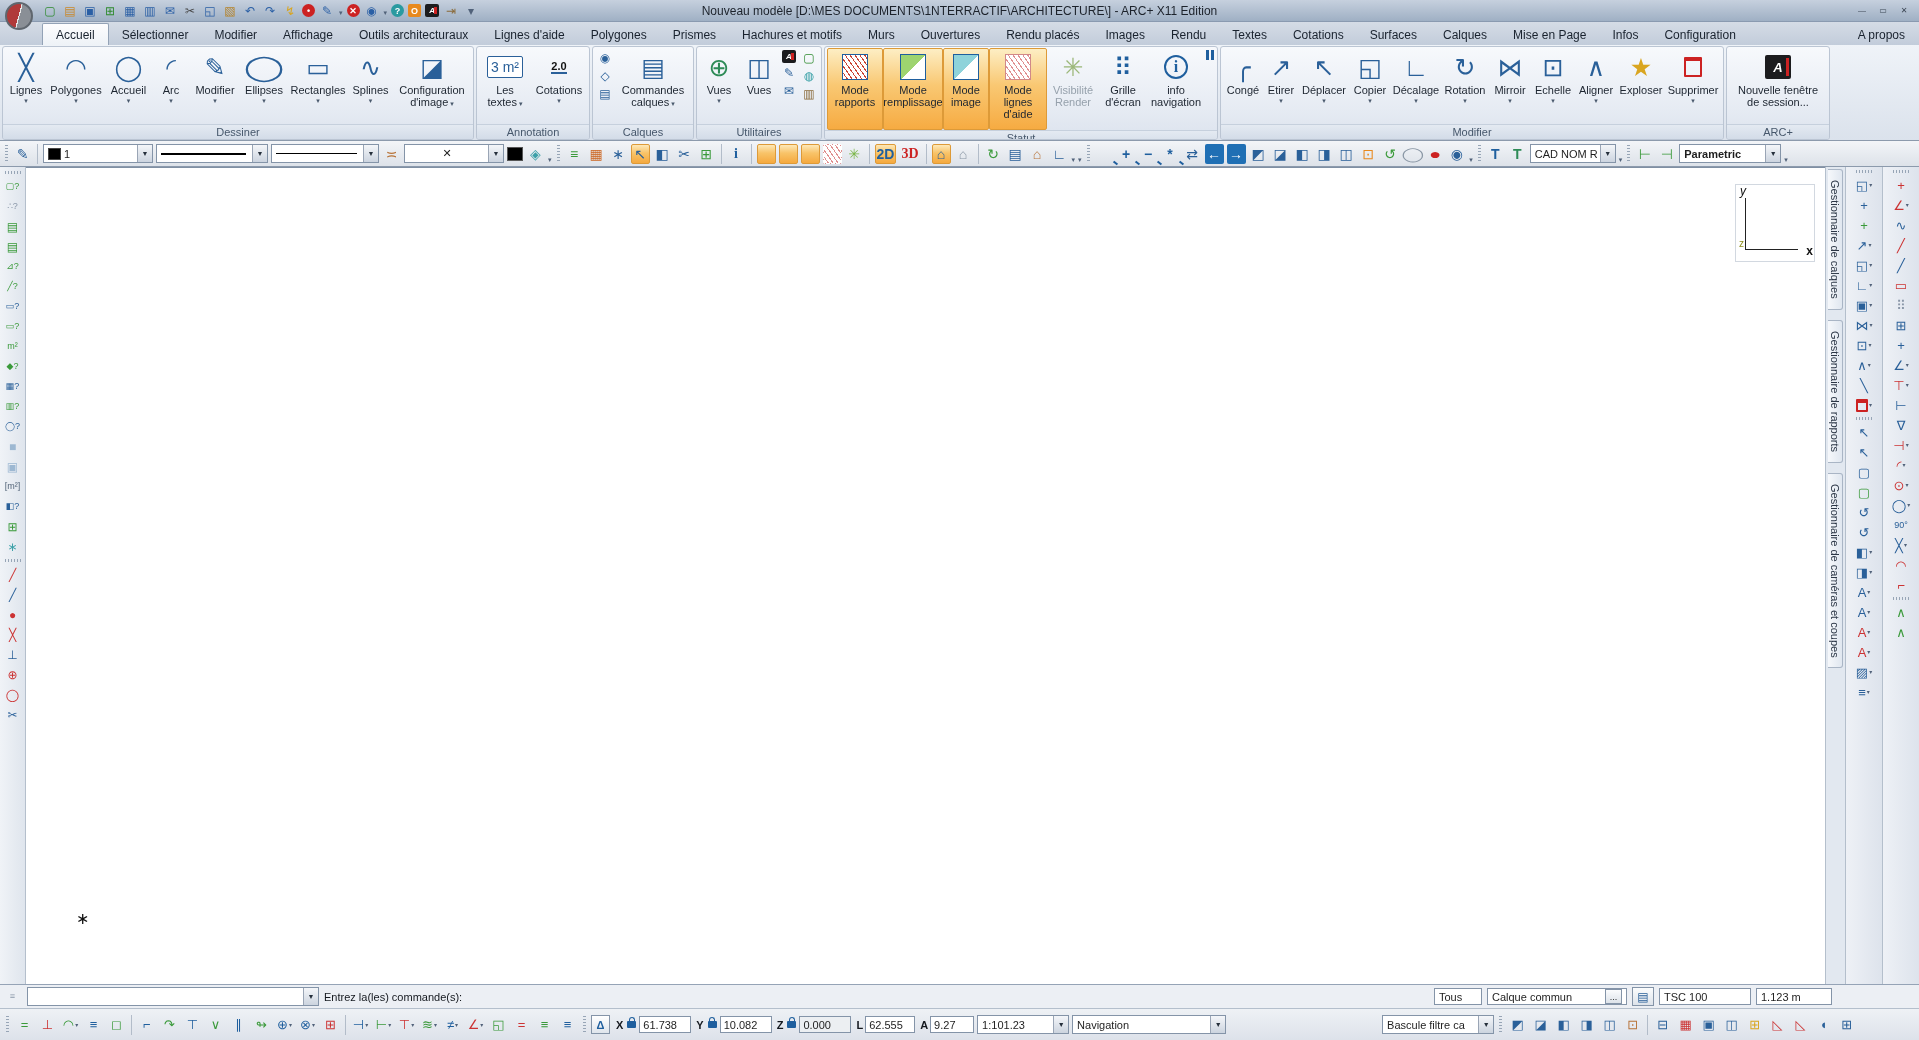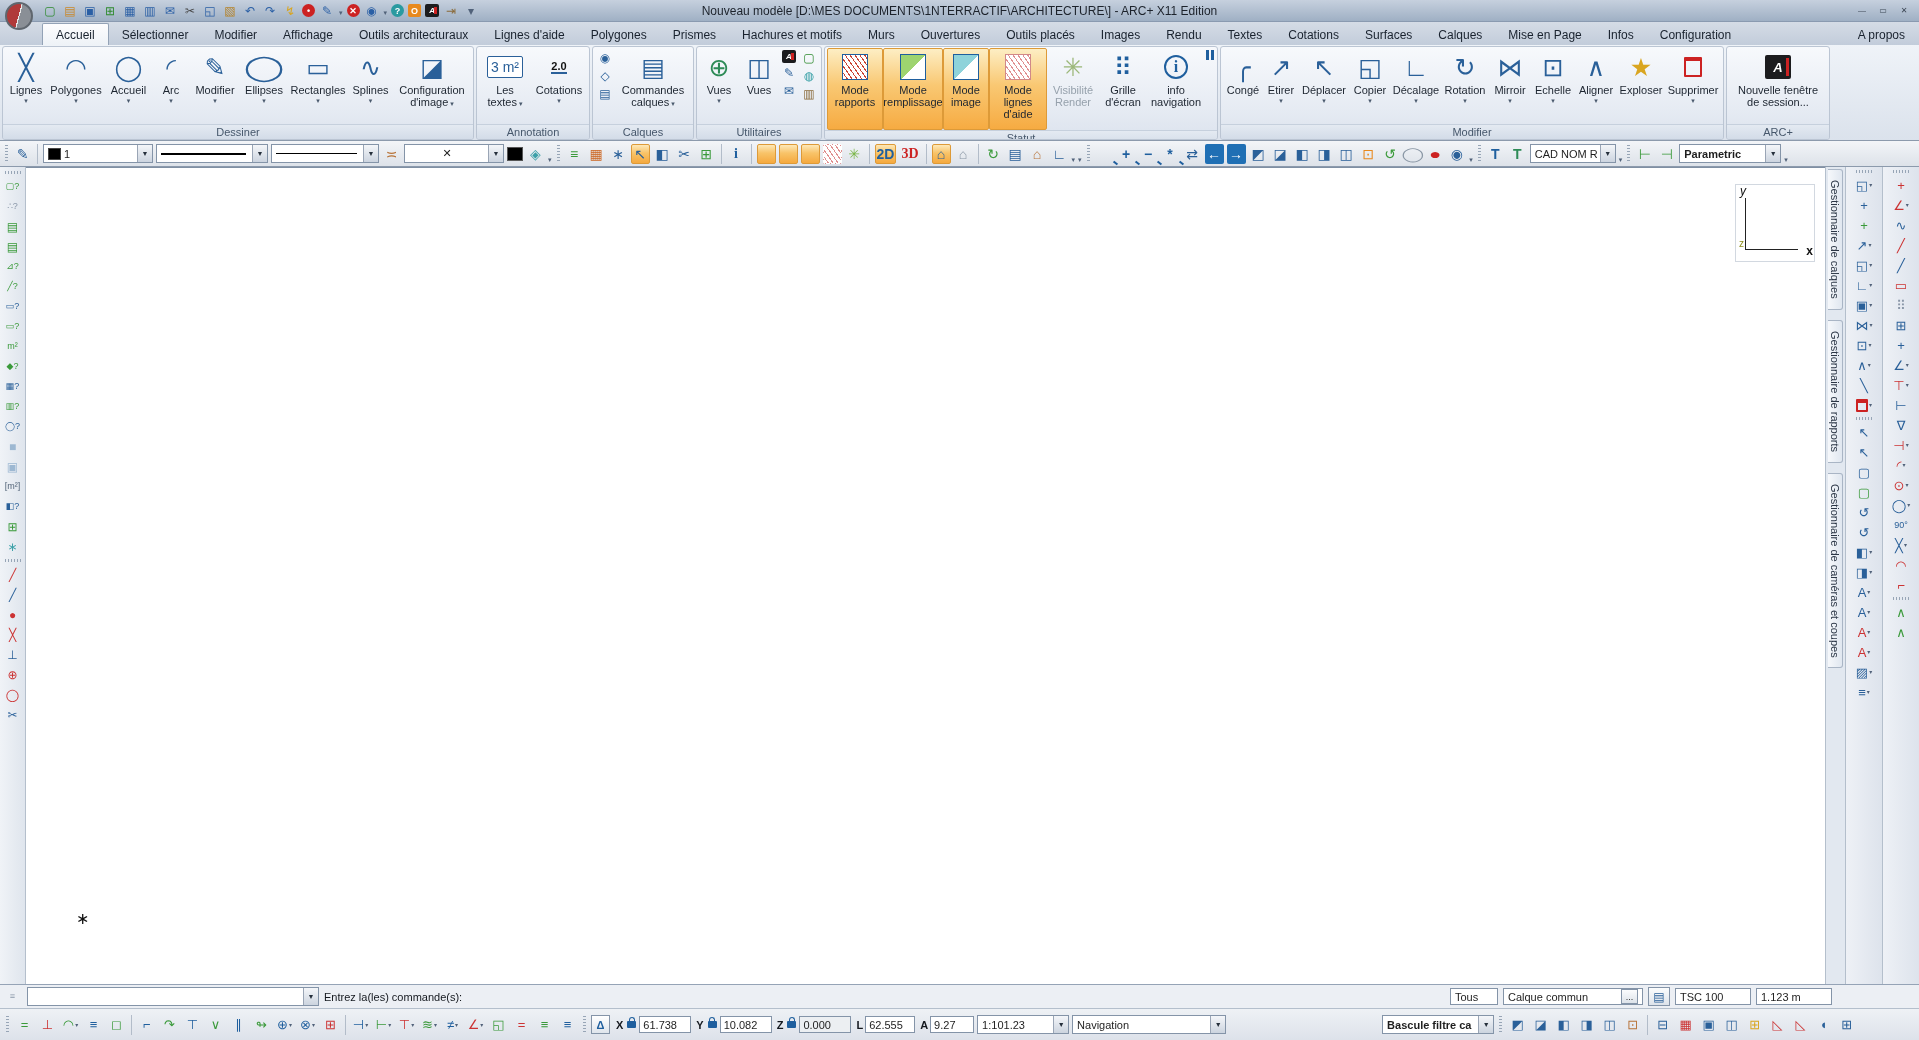--- a/index.html
+++ b/index.html
@@ -195,21 +195,21 @@
       <div class="tab">Sélectionner</div>
       <div class="tab">Modifier</div>
       <div class="tab">Affichage</div>
       <div class="tab">Outils architecturaux</div>
       <div class="tab">Lignes d'aide</div>
       <div class="tab">Polygones</div>
       <div class="tab">Prismes</div>
       <div class="tab">Hachures et motifs</div>
       <div class="tab">Murs</div>
       <div class="tab">Ouvertures</div>
-      <div class="tab">Outils placés</div>
+      <div class="tab">Rendu placés</div>
       <div class="tab">Images</div>
       <div class="tab">Rendu</div>
       <div class="tab">Textes</div>
       <div class="tab">Cotations</div>
       <div class="tab">Surfaces</div>
       <div class="tab">Calques</div>
       <div class="tab">Mise en Page</div>
       <div class="tab">Infos</div>
       <div class="tab">Configuration</div>
       <div class="tab tababout">A propos</div>
@@ -964,21 +964,21 @@
     <span class="prompt">Entrez la(les) commande(s):</span>
     <div style="margin-left:auto;display:flex;align-items:center;gap:5px;margin-right:84px">
       <div class="sfield" style="width:48px">
           <span>Tous</span>
         </div>
       <div class="sfield" style="width:140px">
           <span>Calque commun</span>
           <span class="dots" style="margin-left:auto">...</span>
         </div>
       <span class="lbtn">▤</span>
-      <div class="sfield" style="width:76px">
+      <div class="sfield" style="width:92px">
           <span>TSC 100</span>
         </div>
       <div class="sfield" style="width:76px">
           <span>1.123 m</span>
         </div>
     </div>
   </div>
 
   <div class="statusbar">
     <div class="vgrip"></div>
@@ -1086,21 +1086,21 @@
       </div>
     <div class="combo" style="width:92px">
       <span class="cval">1:101.23</span>
         <span class="carr">▼</span>
     </div>
     <div class="combo" style="width:154px">
       <span class="cval">Navigation</span>
         <span class="carr">▼</span>
     </div>
     <div style="width:150px"></div>
-    <div class="combo" style="width:112px;font-weight:bold">
+    <div class="combo" style="width:112px;font-weight:normal">
       <span class="cval">Bascule filtre ca</span>
         <span class="carr">▼</span>
     </div>
     <div class="vgrip"></div>
     <div id="sbright" style="display:flex;align-items:center;gap:2px">
         <span class="sbic" style="color: rgb(42, 96, 153);">
           <span>◩</span>
         </span>
         <span class="sbic" style="color: rgb(42, 96, 153);">
           <span>◪</span>

